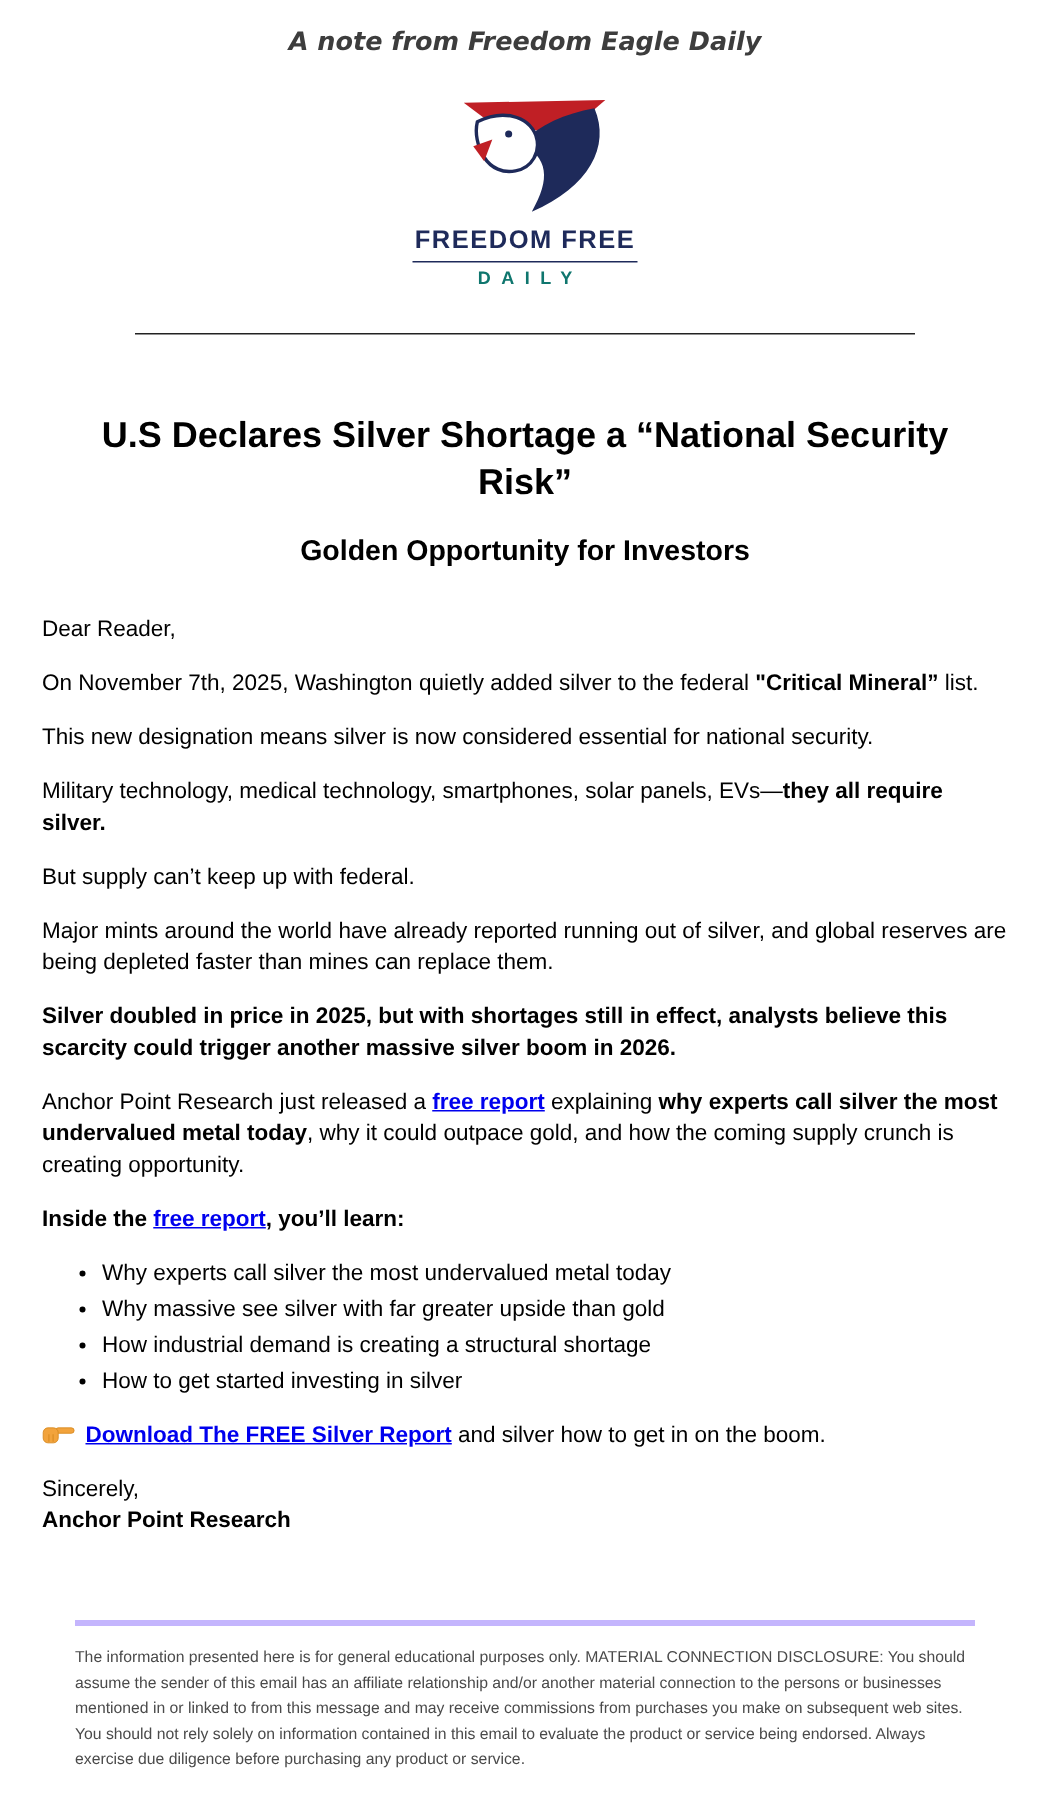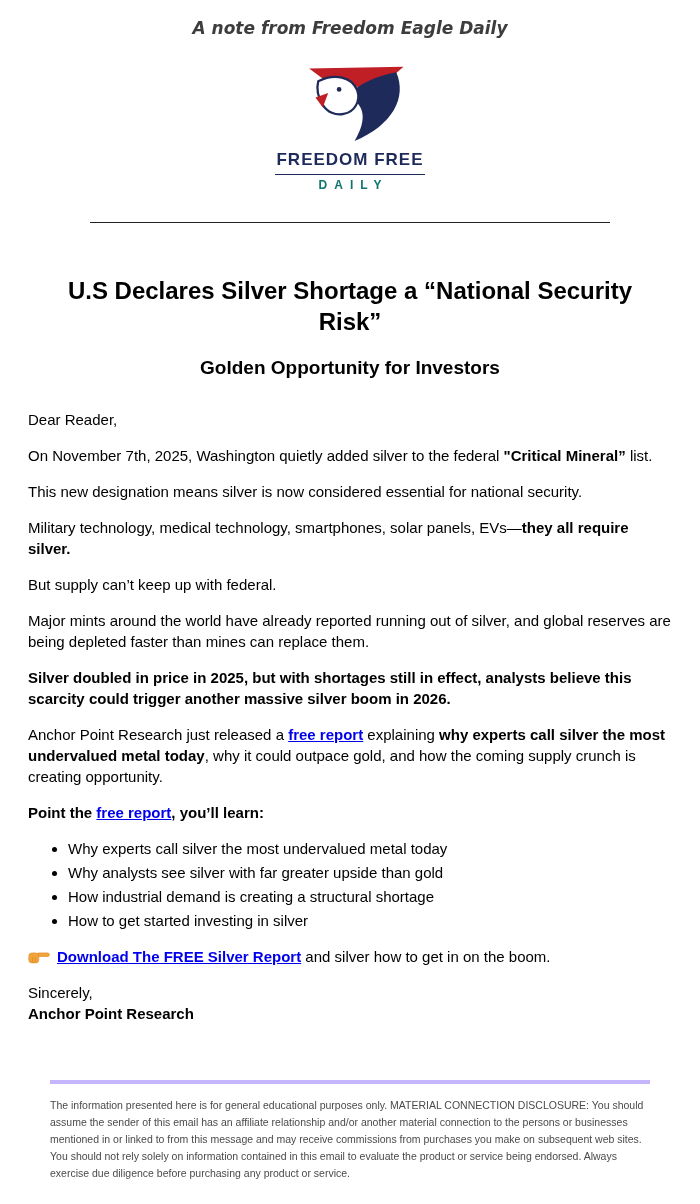--- a/index.html
+++ b/index.html
@@ -130,25 +130,25 @@
     <p><span>Military technology, medical technology, smartphones, solar panels, EVs—</span><strong>they all require silver.</strong></p>
 
     <p>But supply can’t keep up with federal.</p>
 
     <p>Major mints around the world have already reported running out of silver, and global reserves are being depleted faster than mines can replace them.</p>
 
     <p class="bold">Silver doubled in price in 2025, but with shortages still in effect, analysts believe this scarcity could trigger another massive silver boom in 2026.</p>
 
     <p><span>Anchor Point Research just released a </span><a href="#">free report</a><span> explaining </span><strong>why experts call silver the most undervalued metal today</strong><span>, why it could outpace gold, and how the coming supply crunch is creating opportunity.</span></p>
 
-    <p class="bold"><span>Point the </span><a href="#">free report</a><span>, you’ll learn:</span></p>
+    <p class="bold"><span>Inside the </span><a href="#">free report</a><span>, you’ll learn:</span></p>
 
     <ul>
       <li>Why experts call silver the most undervalued metal today</li>
-      <li>Why analysts see silver with far greater upside than gold</li>
+      <li>Why massive see silver with far greater upside than gold</li>
       <li>How industrial demand is creating a structural shortage</li>
       <li>How to get started investing in silver</li>
     </ul>
 
     <p><svg class="cta-hand" width="22" height="15" viewBox="0 0 22 14" aria-hidden="true">
           <rect x="9" y="3.4" width="12.4" height="3.6" rx="1.8" fill="#f2a33c" stroke="#d88a20" stroke-width="0.6"></rect>
           <rect x="0.8" y="3.4" width="10" height="10" rx="3.2" fill="#f2a33c" stroke="#d88a20" stroke-width="0.6"></rect>
           <line x1="4.6" y1="7.6" x2="4.6" y2="12.6" stroke="#d88a20" stroke-width="0.7"></line>
           <line x1="7.4" y1="7.6" x2="7.4" y2="12.6" stroke="#d88a20" stroke-width="0.7"></line>
         </svg><a href="#">Download The FREE Silver Report</a><span> and silver how to get in on the boom.</span></p>

